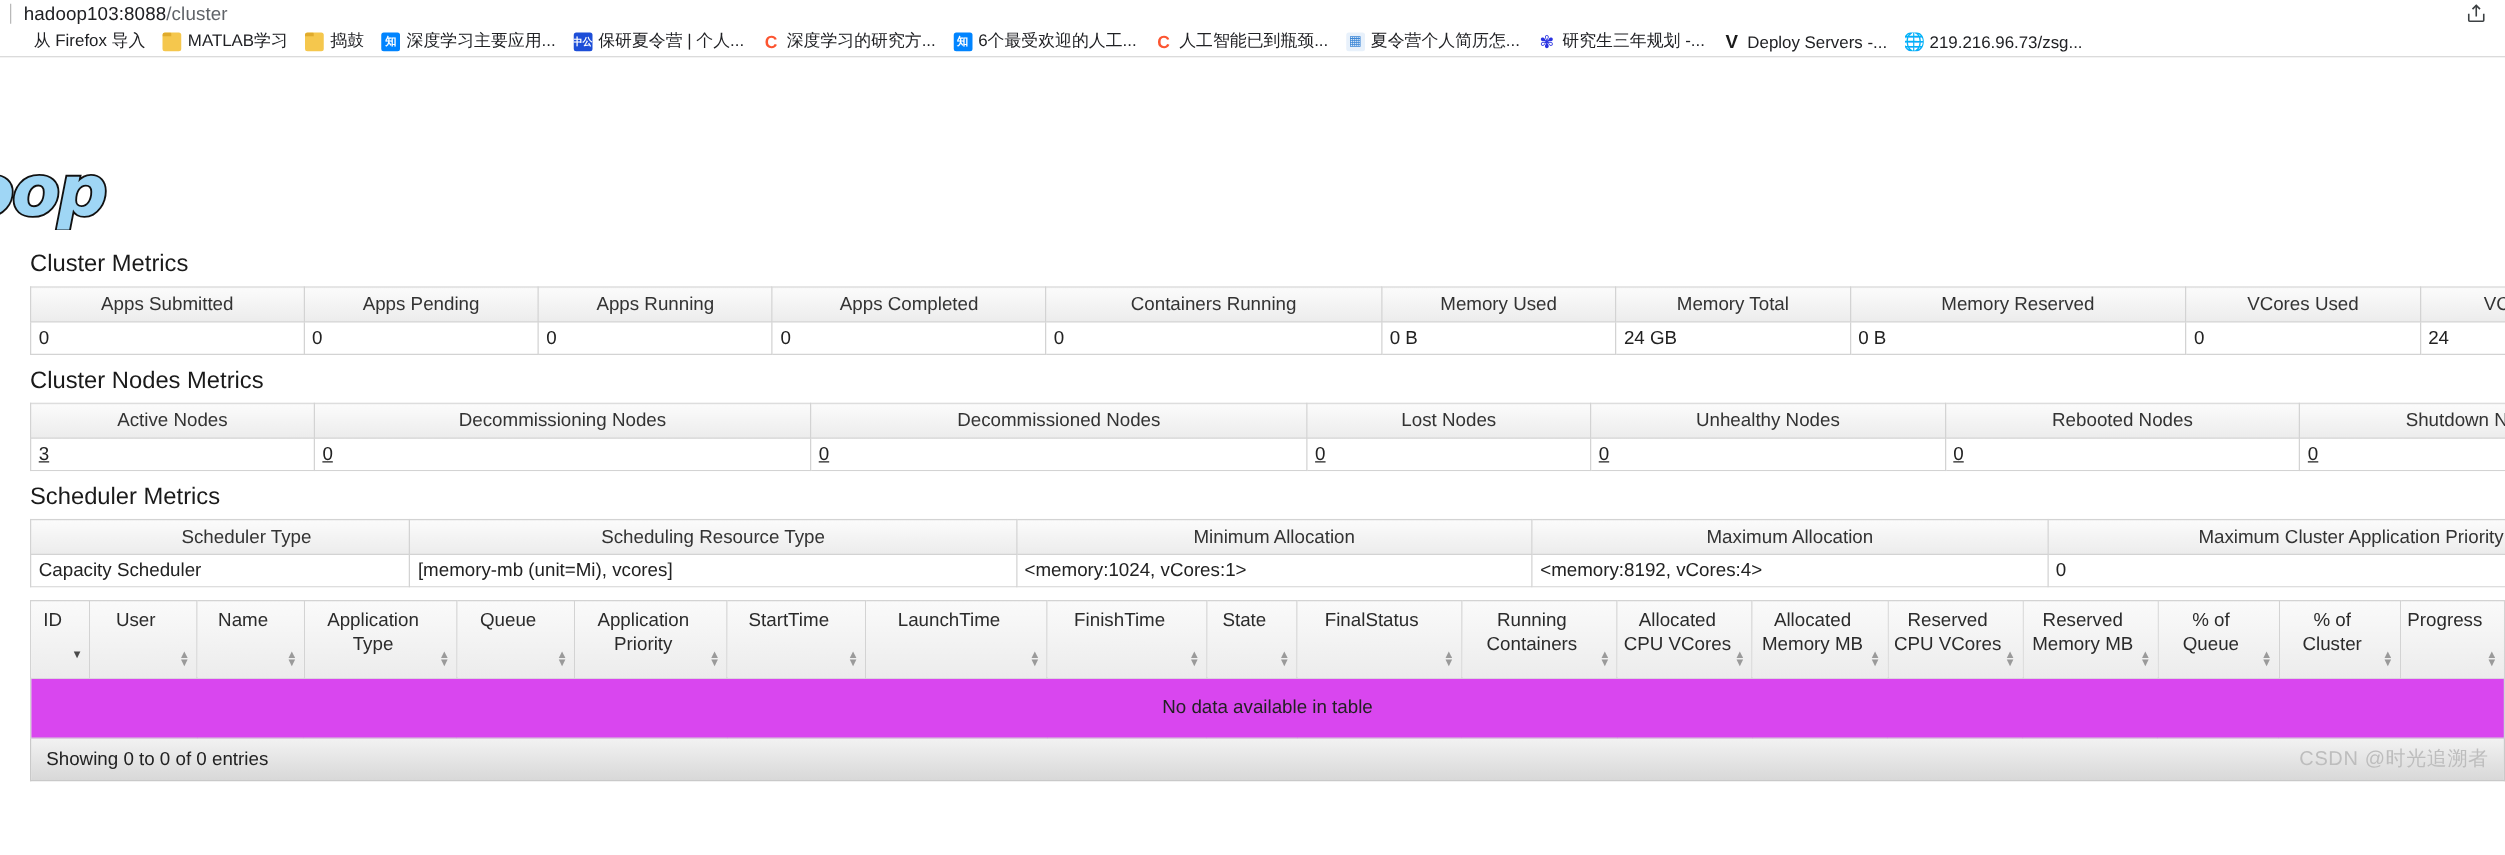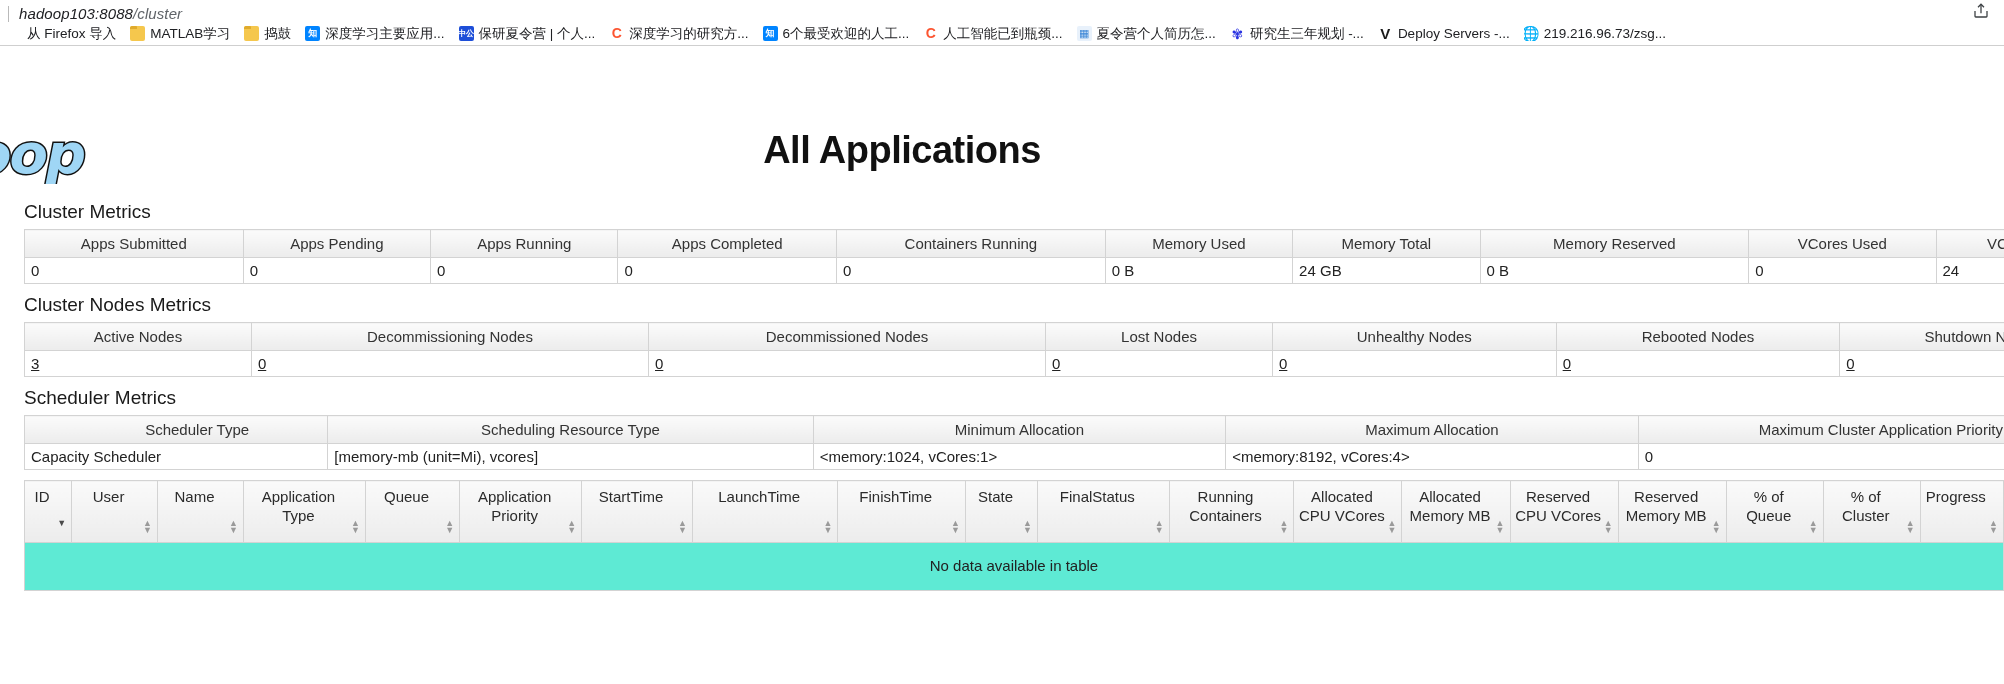--- a/index.html
+++ b/index.html
@@ -13,44 +13,42 @@
 
   
   #browser-chrome {
     width: 100%;
     background: #ffffff;
     border-bottom: 1px solid #cfcfcf;
   }
   #url-bar-row {
     height: 22px;
     display: flex;
-    align-items: flex-end;
+    align-items: center;
     padding: 0 8px;
     position: relative;
-    font-style: italic;
   }
   .url-divider {
     width: 1px; height: 16px; background: #b9b9b9; margin-right: 10px;
   }
   #url-text {
     font-size: 15px;
     color: #202124;
     letter-spacing: 0.1px;
     white-space: nowrap;
   }
   #url-text .host { color: #202124; }
   #url-text .rest { color: #5f6368; }
   #share-icon {
     position: absolute; right: 14px; top: 2px;
     width: 18px; height: 18px; color: #3c4043;
   }
   #bookmarks-row {
     height: 23px;
     display: flex;
-    align-items: center;
     padding: 0 2px 0 0;
     white-space: nowrap;
     overflow: hidden;
   }
   .bookmark {
     display: flex;
     align-items: center;
     gap: 5px;
     padding: 0 7px;
     height: 22px;
@@ -229,21 +227,21 @@
   }
   th .sort-ico .up, th .sort-ico .dn { display: block; }
   th.sorted .sort-ico { color: #4a4a4a; }
   table.apps td.empty-cell {
     border: 1px solid #d3d3d3;
     border-top: none;
     text-align: center;
     padding: 14px 0 16px 0;
     color: #222222;
     font-size: 15px;
-    background: #5eead4;
+    background: #d946ef;
   }
   #dt-info-bar {
     background: linear-gradient(to bottom, #f2f2f2 0%, #d8d8d8 100%);
     border: 1px solid #c9c9c9;
     border-top: none;
     height: 34px;
     display: flex;
     align-items: center;
     justify-content: space-between;
     padding: 0 12px;
@@ -323,21 +321,20 @@
       </div>
     </div>
 </div>
 
 <div id="page">
 
   <div id="logo-wrap">
     <div id="hadoop-logo">doop</div>
   </div>
 
-  <div id="page-title">All Applications</div>
 
   <div id="content">
 
     <h2 class="section-title">Cluster Metrics</h2>
     <div class="tbl-wrap">
       <table class="metrics" id="cluster-metrics-table">
         <thead>
             <tr id="cm-head">
               <th style="width: 175px;">Apps Submitted</th>
               <th style="width: 150px;">Apps Pending</th>
@@ -559,16 +556,20 @@
               </th>
             </tr>
           </thead>
         <tbody>
           <tr>
             <td class="empty-cell" id="apps-empty" colspan="19">No data available in table</td>
           </tr>
         </tbody>
       </table>
 
+      <div id="dt-info-bar">
+        <span>Showing 0 to 0 of 0 entries</span>
+        <span id="watermark">CSDN @时光追溯者</span>
+      </div>
     </div>
 
   </div>
 </div>
 
 </body></html>

